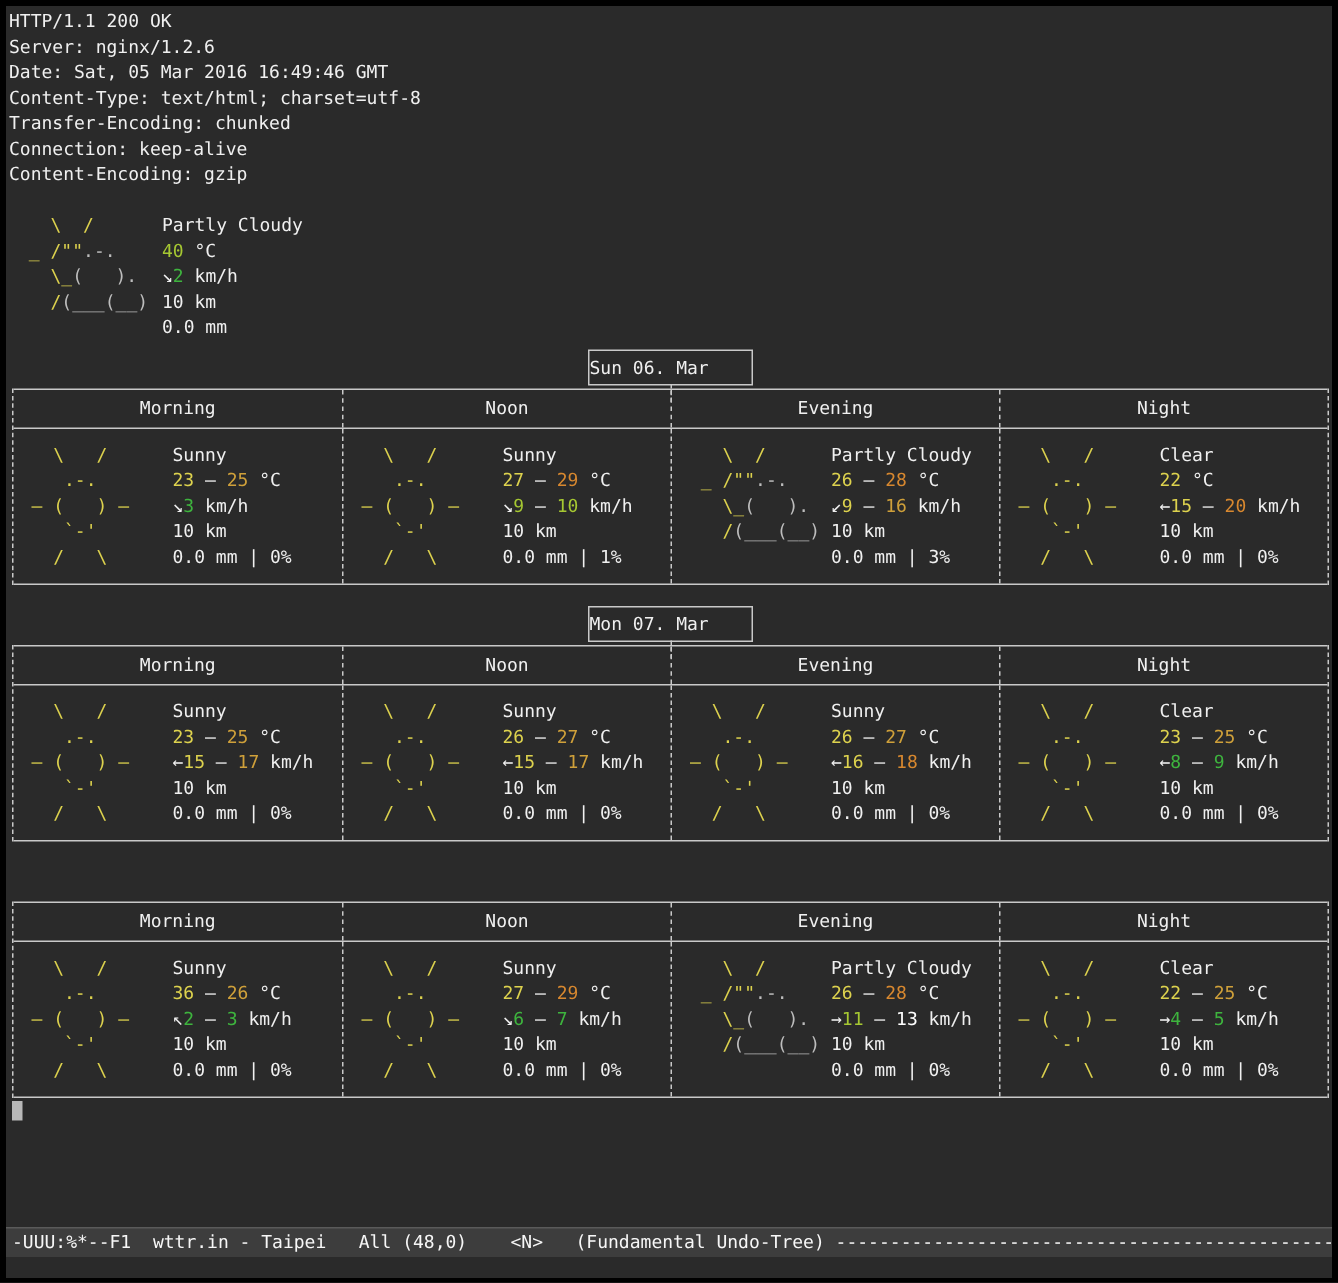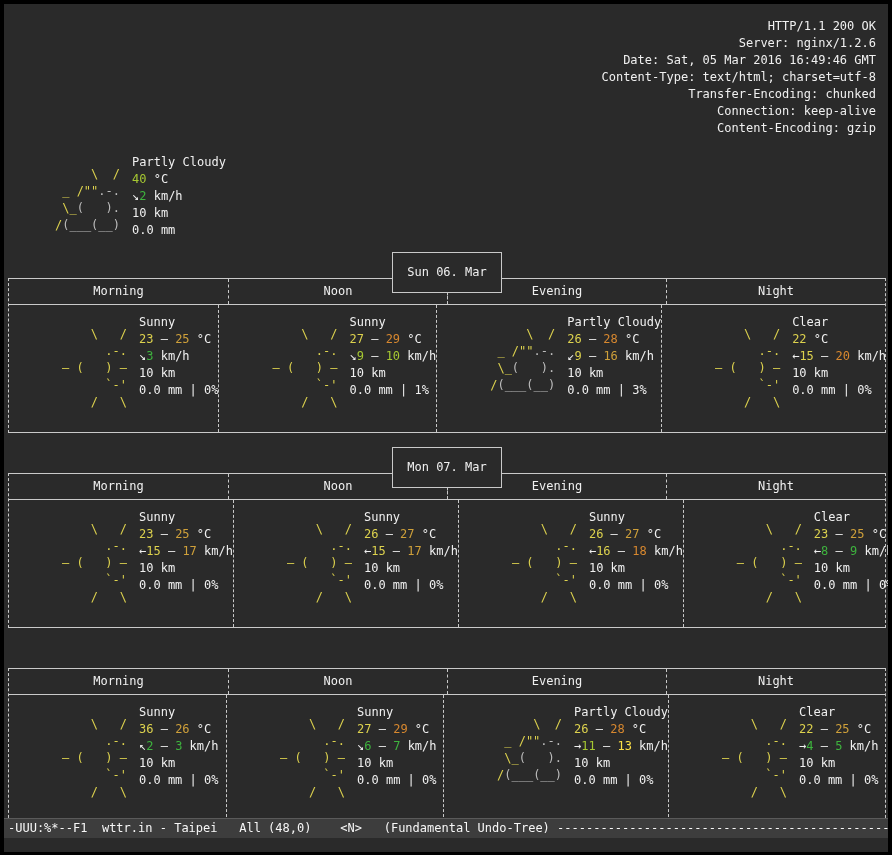--- a/index.html
+++ b/index.html
@@ -7,21 +7,21 @@
   body {
     width:892px; height:855px; background:#000; position:relative;
     font-family:"DejaVu Sans Mono", monospace;
   }
   .screen {
     position:absolute; top:4px; left:4px; width:884px; height:848px;
     background:var(--bg,#2a2a2a); color:var(--white,#f0f0f0);
     font-size:12px; line-height:17px; overflow:hidden;
   }
   .content { padding:2px 0 0 2px; }
-  pre { margin:12px; font:inherit;text-align:right; }
+  pre { margin:0; font:inherit; }
   .plain { white-space:pre; }
   #location { margin-top:17px; }
   .cond { display:flex; margin-top:17px; }
   .cond .art { width:102px; padding-left:6px; }
   .art div { height:17px; white-space:pre; }
   .tline { height:17px; white-space:pre; }
   #days { }
   .day {
     position:relative; margin-left:2px; width:878px;
     border-left:1px dashed var(--border,#c9c9c9);
@@ -38,23 +38,23 @@
   .dcol + .dcol { border-left:1px dashed var(--border,#c9c9c9); }
   .dbody {
     display:grid; grid-template-columns:repeat(4,1fr);
     border-bottom:1px solid var(--border,#c9c9c9);
   }
   .dcell { padding:9px 0; display:flex; }
   .dcell + .dcell { border-left:1px dashed var(--border,#c9c9c9); }
   .dcell .art { width:106px; padding-left:12px; flex:none; }
   .daybox {
     position:absolute; top:-26px; left:50%; transform:translateX(-50%);
-    width:110px; height:41px; z-index:2;
+    width:110px; height:24px; z-index:2;
     border:1px solid var(--border,#c9c9c9); background:var(--bg,#2a2a2a);
-    display:flex; align-items:center; justify-content:center;
+    display:flex; align-items:center; 
   }
   .daybox:after {
     content:""; position:absolute; top:100%; left:50%; height:12px;
     border-left:1px dashed var(--border,#c9c9c9);
   }
   .follow { margin-top:22px; white-space:pre; }
   .handle { background:var(--handle-bg,#7e9dab); color:var(--handle-fg,#1c2b52); }
   .cursor { width:7px; height:13px; background:var(--cursor,#b8b8b8); margin-left:2px; margin-top:2px; }
   .modeline {
     position:absolute; left:0; top:814px; width:100%; height:20px;
@@ -217,21 +217,21 @@
                 <div class="tline"><span style="color: rgb(240, 240, 240);">↘</span><span style="color: rgb(62, 180, 62);">6</span><span style="color: rgb(240, 240, 240);"> – </span><span style="color: rgb(62, 180, 62);">7</span><span style="color: rgb(240, 240, 240);"> km/h</span></div>
                 <div class="tline"><span style="color: rgb(240, 240, 240);">10 km</span></div>
                 <div class="tline"><span style="color: rgb(240, 240, 240);">0.0 mm | 0%</span></div>
               </div>
             </div>
             <div class="dcell">
               <pre class="art"><div><span style="color: rgb(221, 210, 78);">   \  /</span></div><div><span style="color: rgb(221, 210, 78);"> _ /""</span><span style="color: rgb(189, 189, 189);">.-.</span></div><div><span style="color: rgb(221, 210, 78);">   \_</span><span style="color: rgb(189, 189, 189);">(   ).</span></div><div><span style="color: rgb(221, 210, 78);">   /</span><span style="color: rgb(189, 189, 189);">(___(__)</span></div></pre>
               <div>
                 <div class="tline"><span style="color: rgb(240, 240, 240);">Partly Cloudy</span></div>
                 <div class="tline"><span style="color: rgb(221, 210, 78);">26</span><span style="color: rgb(240, 240, 240);"> – </span><span style="color: rgb(216, 136, 47);">28</span><span style="color: rgb(240, 240, 240);"> °C</span></div>
-                <div class="tline"><span style="color: rgb(240, 240, 240);">→</span><span style="color: rgb(166, 200, 50);">11</span><span style="color: rgb(240, 240, 240);"> – </span><span style="color: #fde047;">13</span><span style="color: rgb(240, 240, 240);"> km/h</span></div>
+                <div class="tline"><span style="color: rgb(240, 240, 240);">→</span><span style="color: rgb(166, 200, 50);">11</span><span style="color: rgb(240, 240, 240);"> – </span><span style="color: #ffffff;">13</span><span style="color: rgb(240, 240, 240);"> km/h</span></div>
                 <div class="tline"><span style="color: rgb(240, 240, 240);">10 km</span></div>
                 <div class="tline"><span style="color: rgb(240, 240, 240);">0.0 mm | 0%</span></div>
               </div>
             </div>
             <div class="dcell">
               <pre class="art"><div><span style="color: rgb(221, 210, 78);">  \   /</span></div><div><span style="color: rgb(221, 210, 78);">   .-.</span></div><div><span style="color: rgb(221, 210, 78);">– (   ) –</span></div><div><span style="color: rgb(221, 210, 78);">   `-'</span></div><div><span style="color: rgb(221, 210, 78);">  /   \</span></div></pre>
               <div>
                 <div class="tline"><span style="color: rgb(240, 240, 240);">Clear</span></div>
                 <div class="tline"><span style="color: rgb(221, 210, 78);">22</span><span style="color: rgb(240, 240, 240);"> – </span><span style="color: rgb(207, 160, 58);">25</span><span style="color: rgb(240, 240, 240);"> °C</span></div>
                 <div class="tline"><span style="color: rgb(240, 240, 240);">→</span><span style="color: rgb(62, 180, 62);">4</span><span style="color: rgb(240, 240, 240);"> – </span><span style="color: rgb(62, 180, 62);">5</span><span style="color: rgb(240, 240, 240);"> km/h</span></div>

